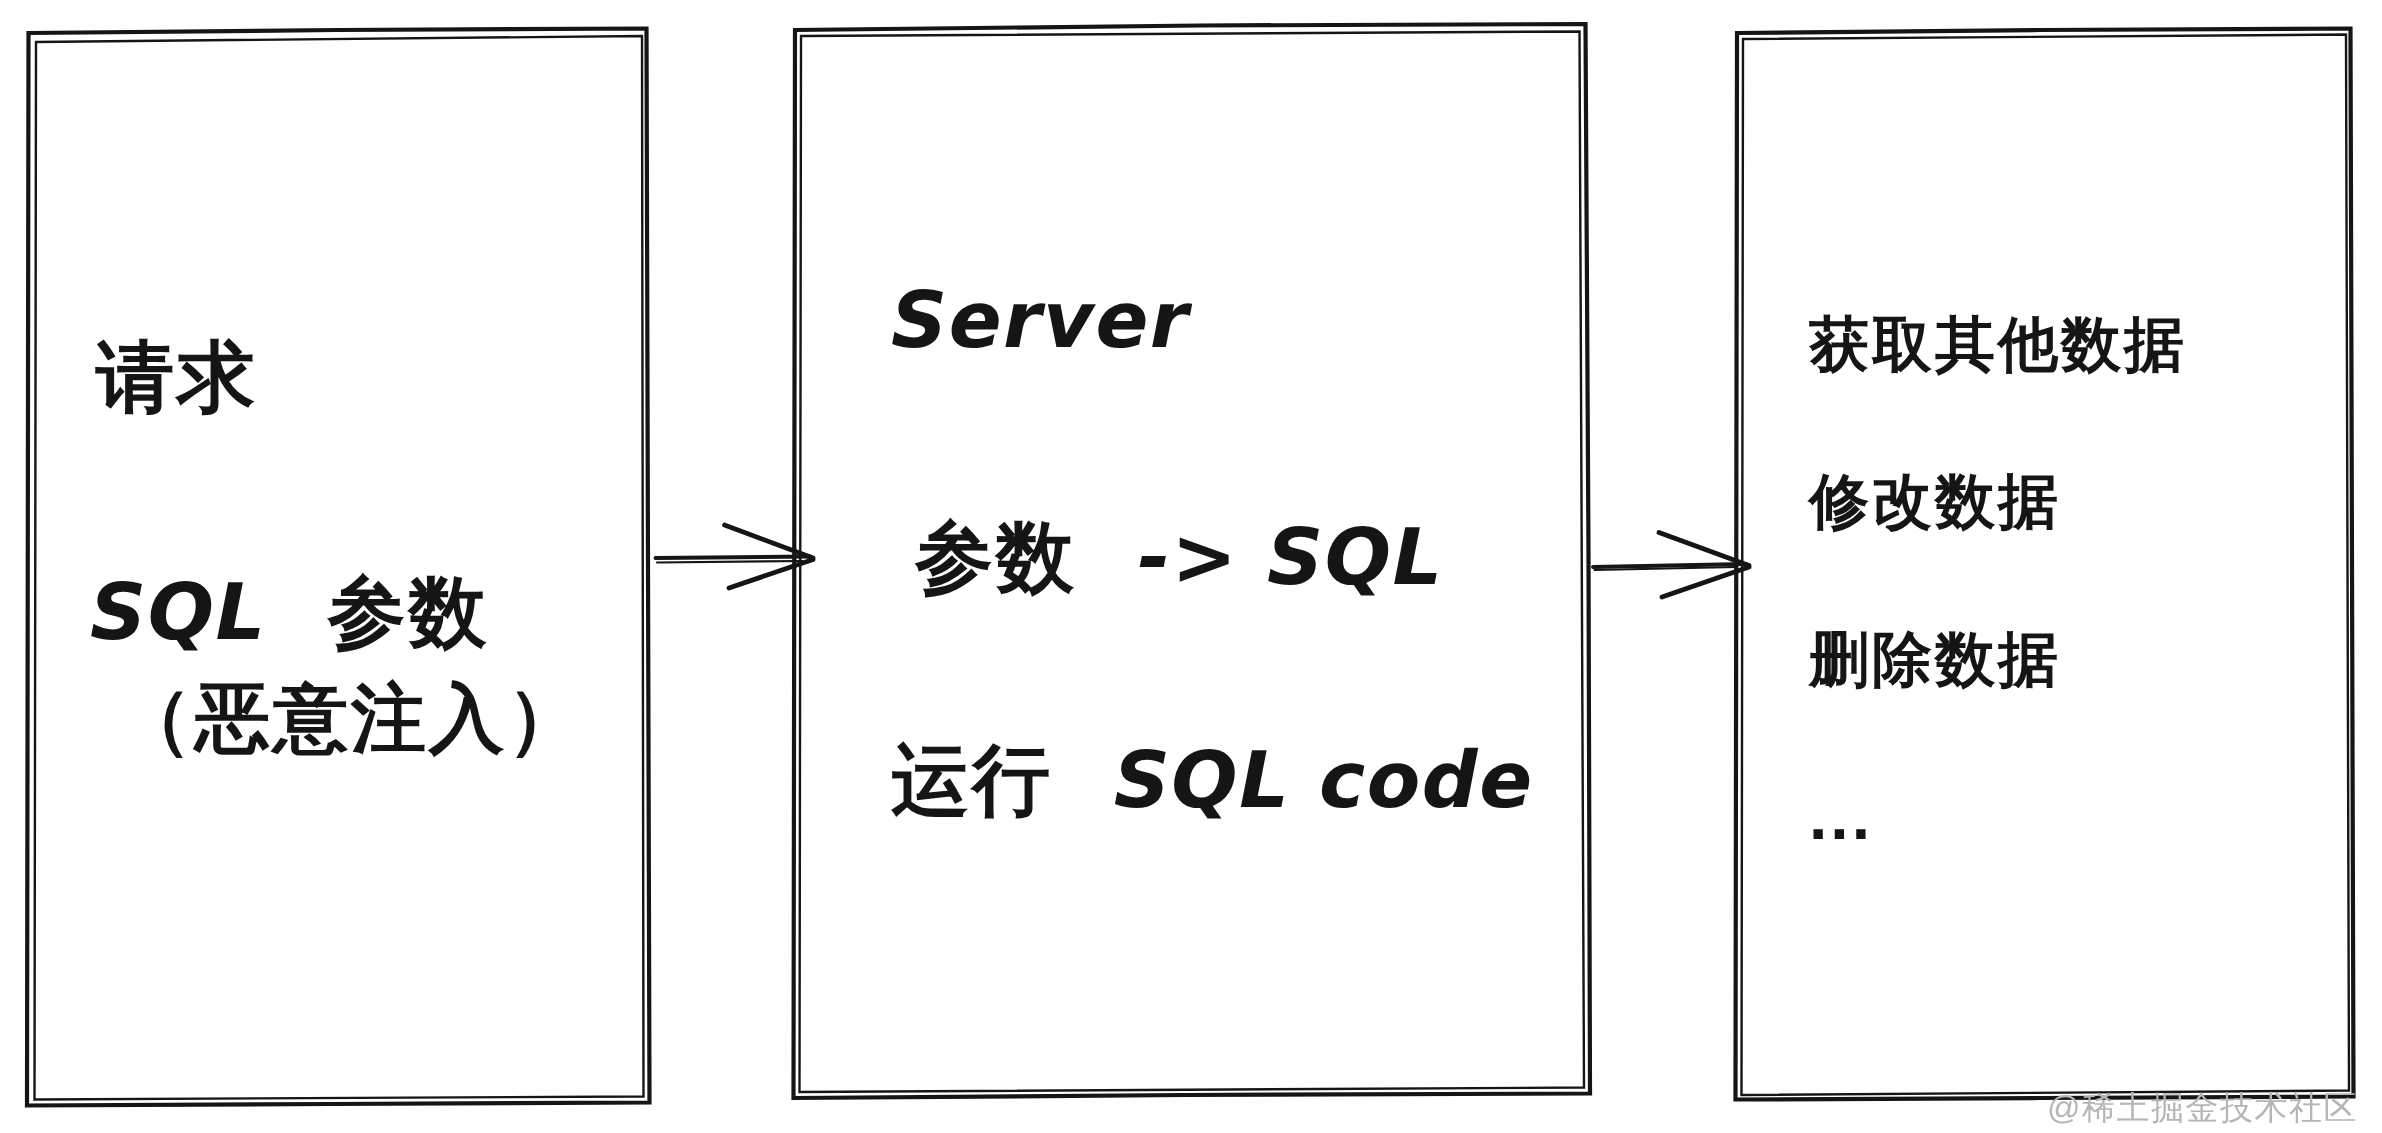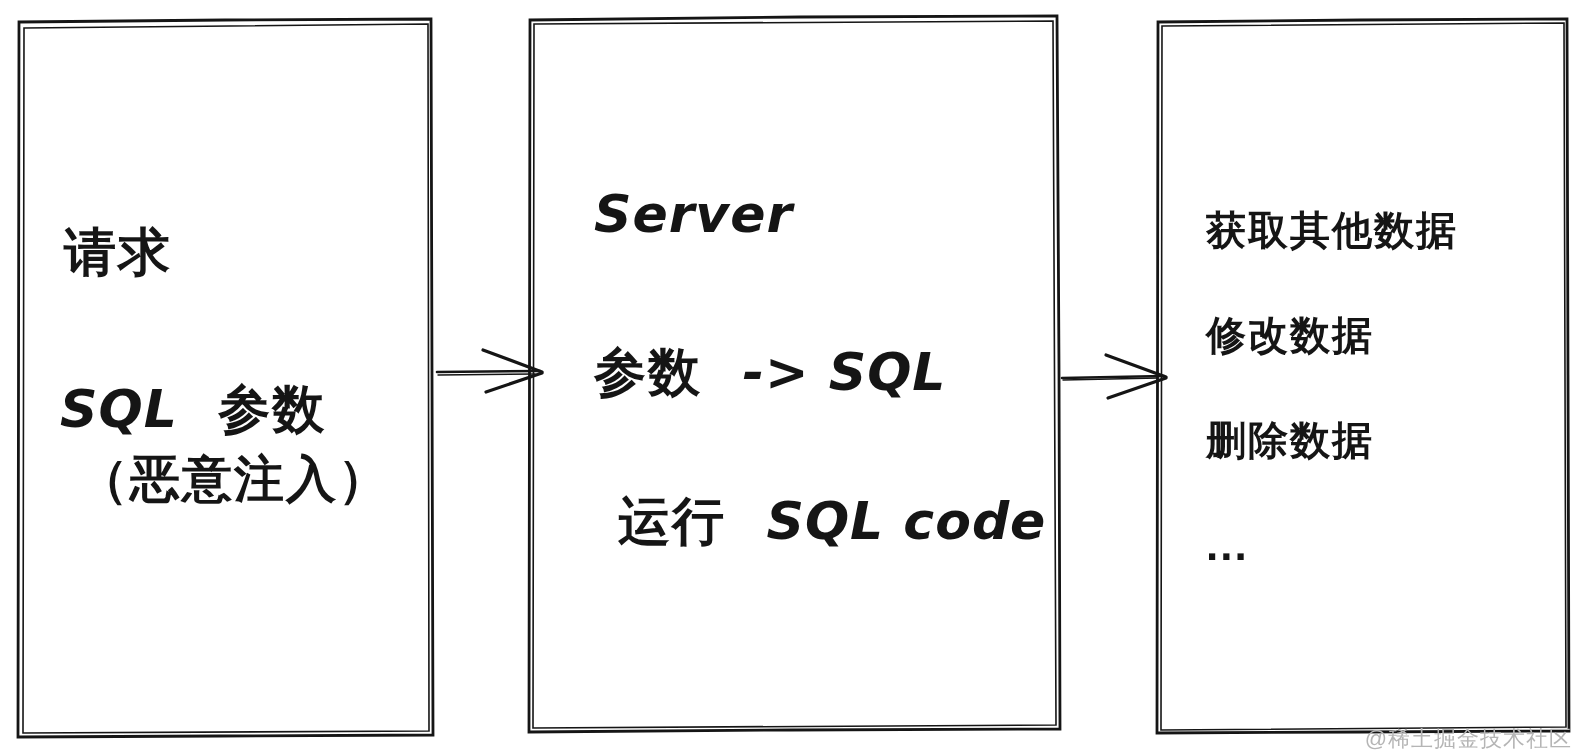--- a/index.html
+++ b/index.html
@@ -108,25 +108,25 @@
     <span class="seg hand">SQL</span>
     <span class="seg cn">参数</span>
   </div>
   <div class="line fs-b1-small" style="left:78px; top:453px;text-decoration:underline;">
     <span class="seg cn">（恶意注入）</span>
   </div>
 
   <div class="line fs-b2" style="left:594px; top:187px;">
     <span class="seg hand">Server</span>
   </div>
-  <div class="line fs-b2" style="left:594px; top:345px;">
+  <div class="line fs-b2" style="left:610px; top:345px;">
     <span class="seg cn">参数</span>
     <span class="seg hand">-&gt; SQL</span>
   </div>
-  <div class="line fs-b2" style="left:618px; top:494px;">
+  <div class="line fs-b2" style="left:594px; top:494px;">
     <span class="seg cn">运行</span>
     <span class="seg hand">SQL code</span>
   </div>
 
   <div class="line fs-b3" style="left:1206px; top:209px;text-align:right;">
     <span class="seg cn">获取其他数据</span>
   </div>
   <div class="line fs-b3" style="left:1206px; top:314px;">
     <span class="seg cn">修改数据</span>
   </div>

